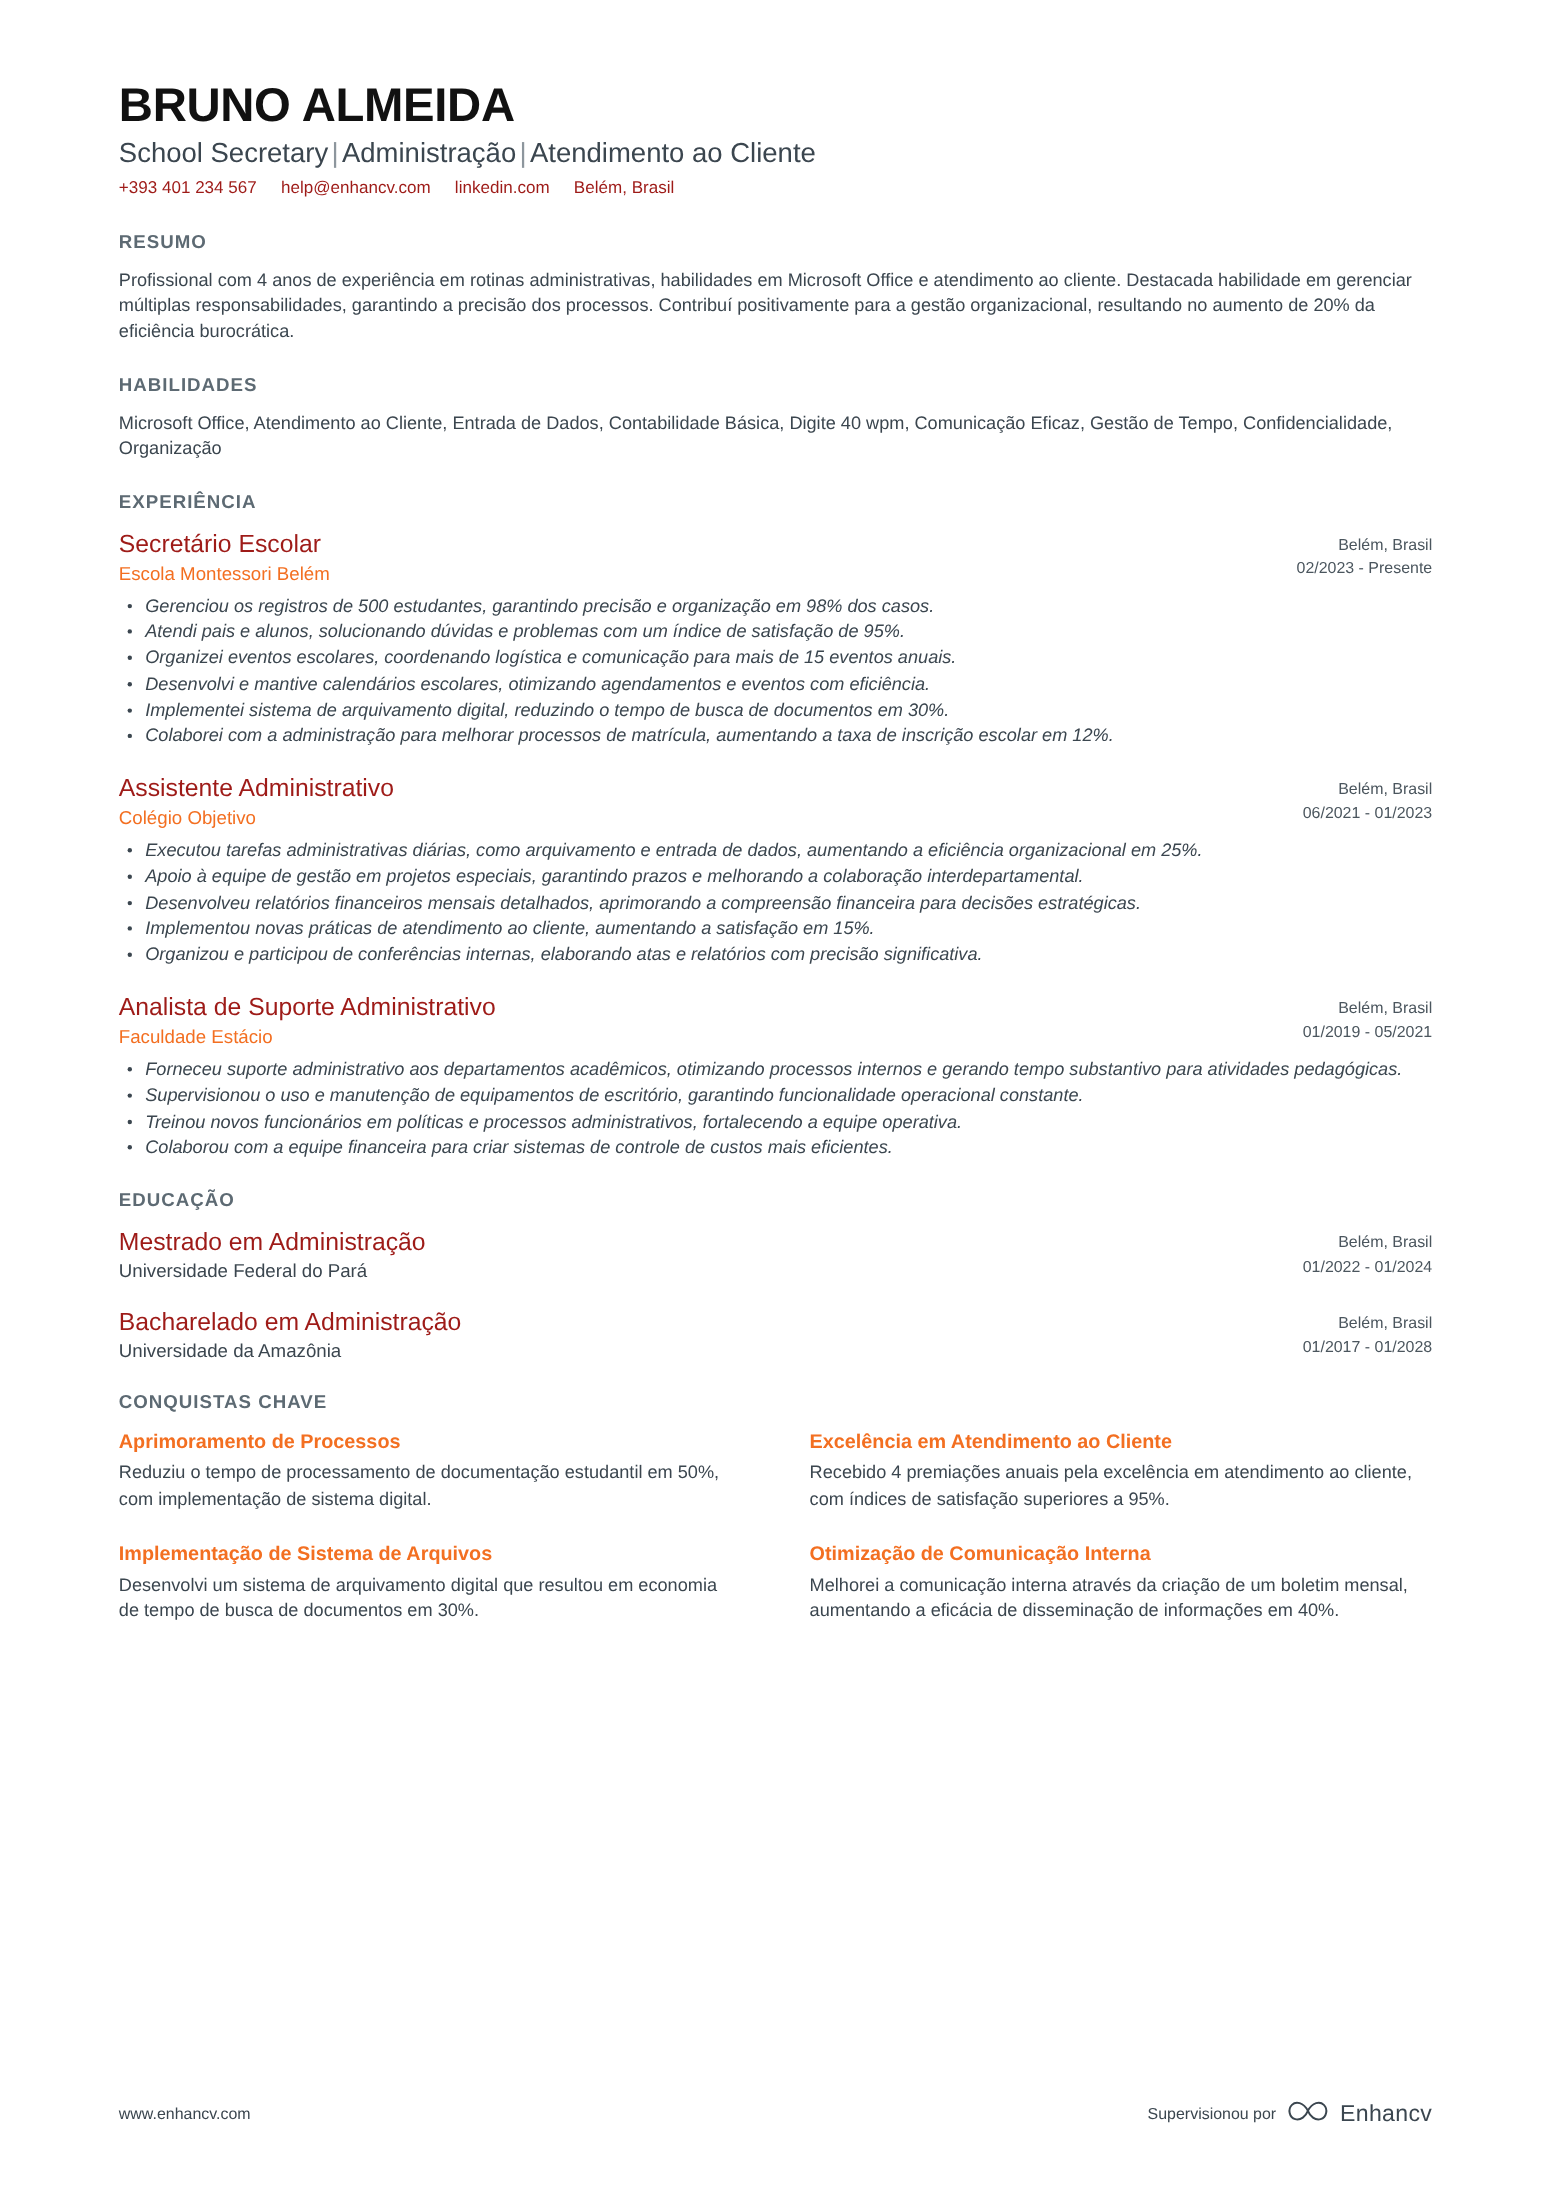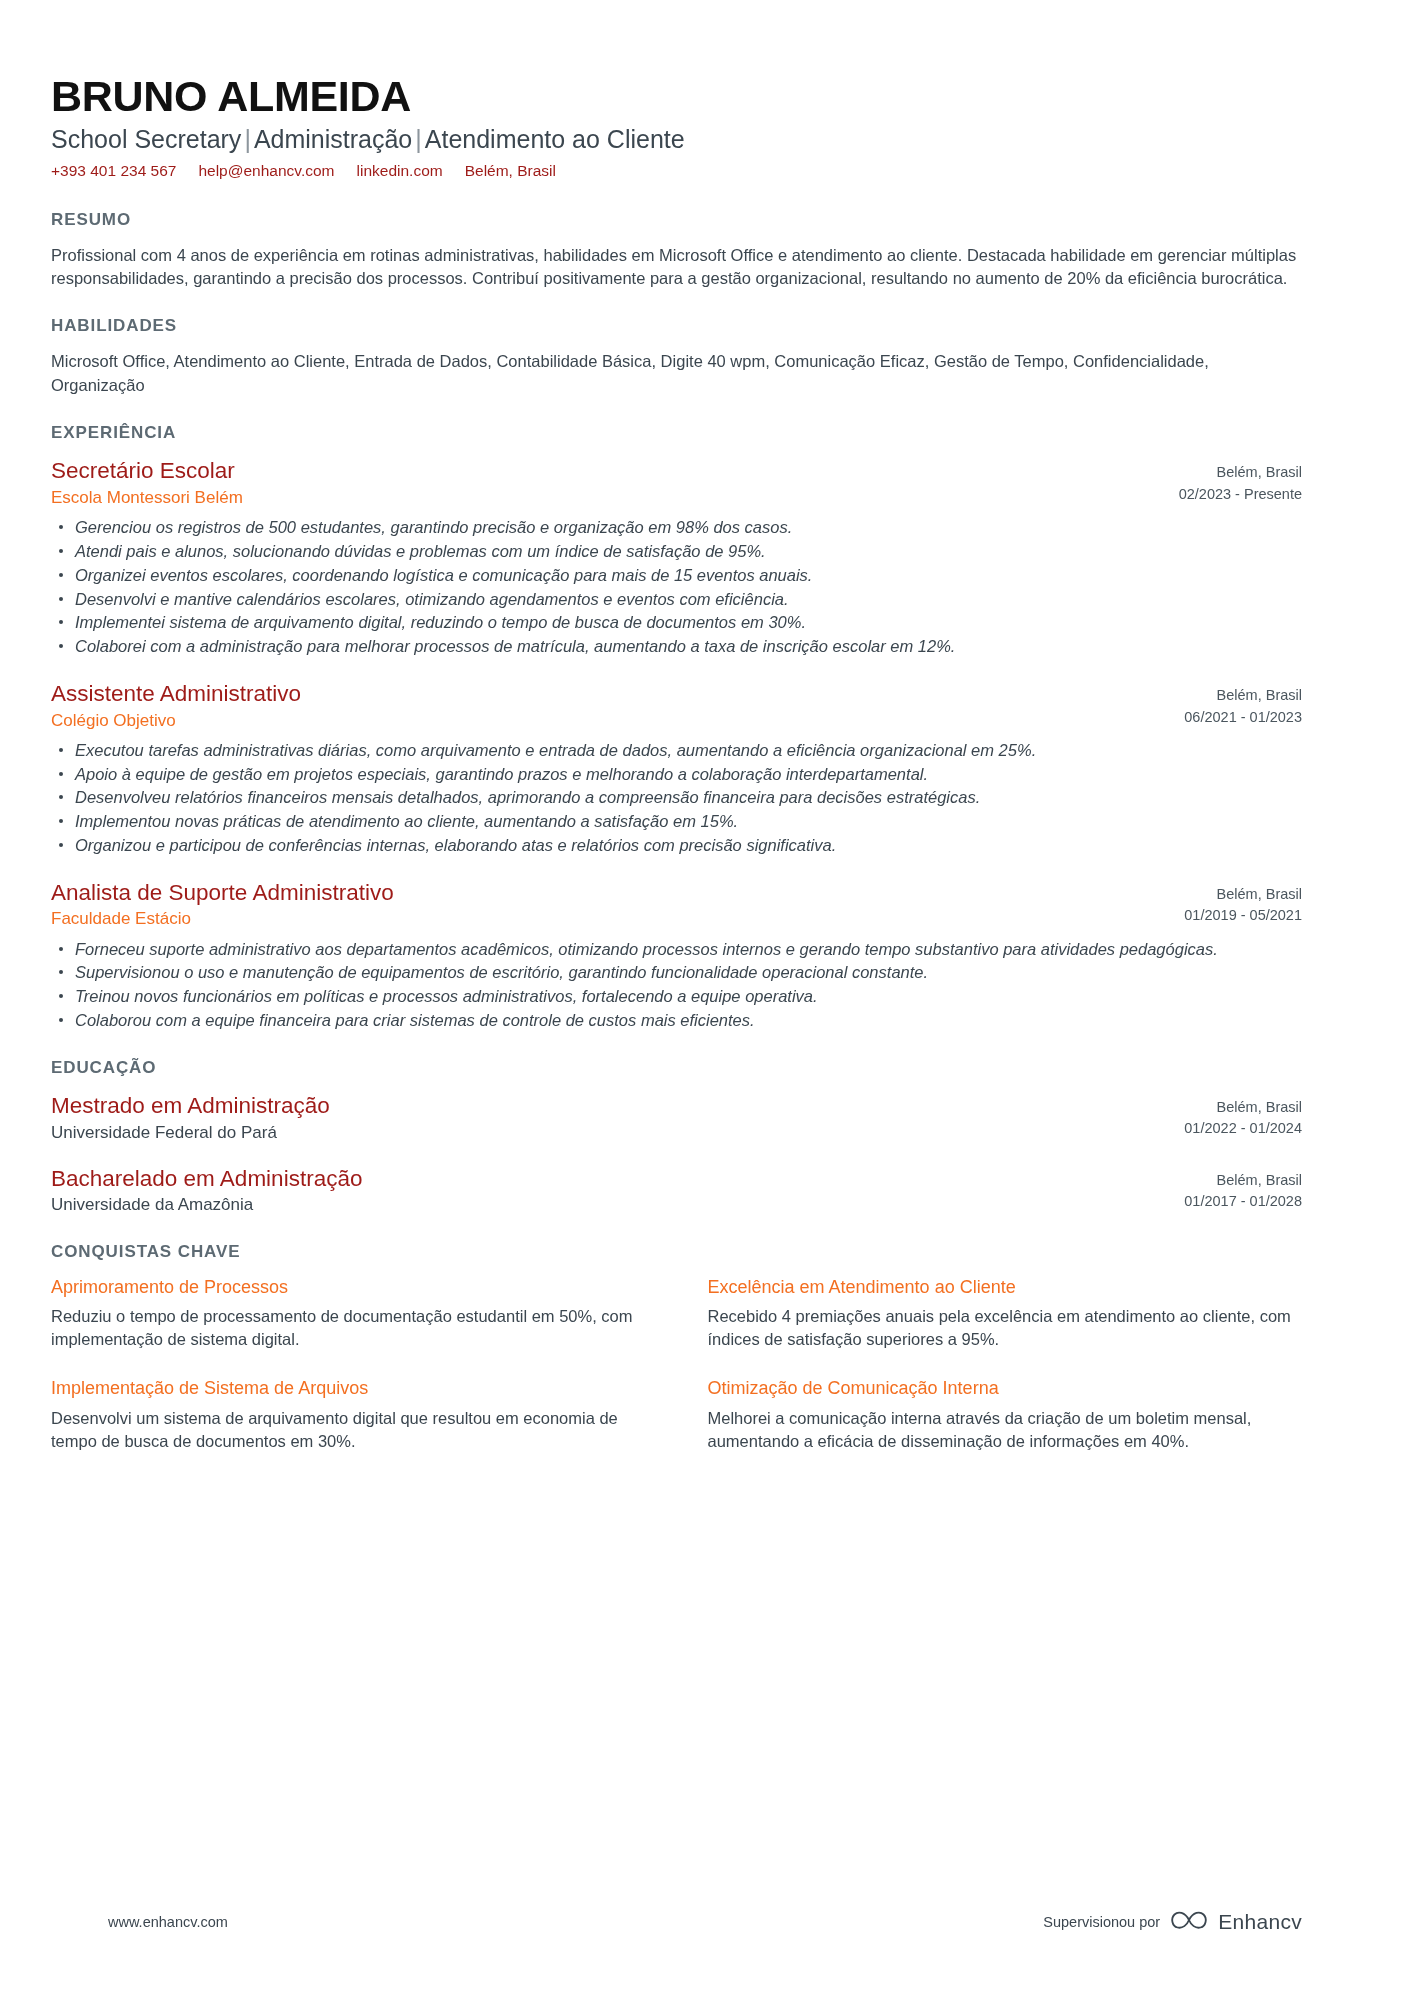--- a/index.html
+++ b/index.html
@@ -12,21 +12,21 @@
     font-family: "Liberation Sans", sans-serif;
     color: #2e3a43;
     -webkit-font-smoothing: antialiased;
   }
   .page {
     width: 1410px;
     min-height: 1995px;
     margin: 0 auto;
     background: #ffffff;
     box-sizing: border-box;
-    padding: 72px 108px 0 51px;
+    padding: 72px 108px 0 108px;
     position: relative;
   }
 
   
   .header { margin-bottom: 28px; }
   .name {
     font-size: 43px;
     font-weight: bold;
     letter-spacing: -0.3px;
     color: #111111;
@@ -134,21 +134,21 @@
 
   
   .ach-grid {
     display: grid;
     grid-template-columns: 1fr 1fr;
     column-gap: 62px;
     row-gap: 26px;
   }
   .ach-title {
     font-size: 18px;
-    font-weight: normal;
+    font-weight: bold;
     color: #f36f21;
     margin: 0 0 7px 0;
     line-height: 1.25;
   }
   .ach-desc {
     font-size: 16.5px;
     line-height: 1.4;
     color: #3b464f;
     margin: 0;
   }

